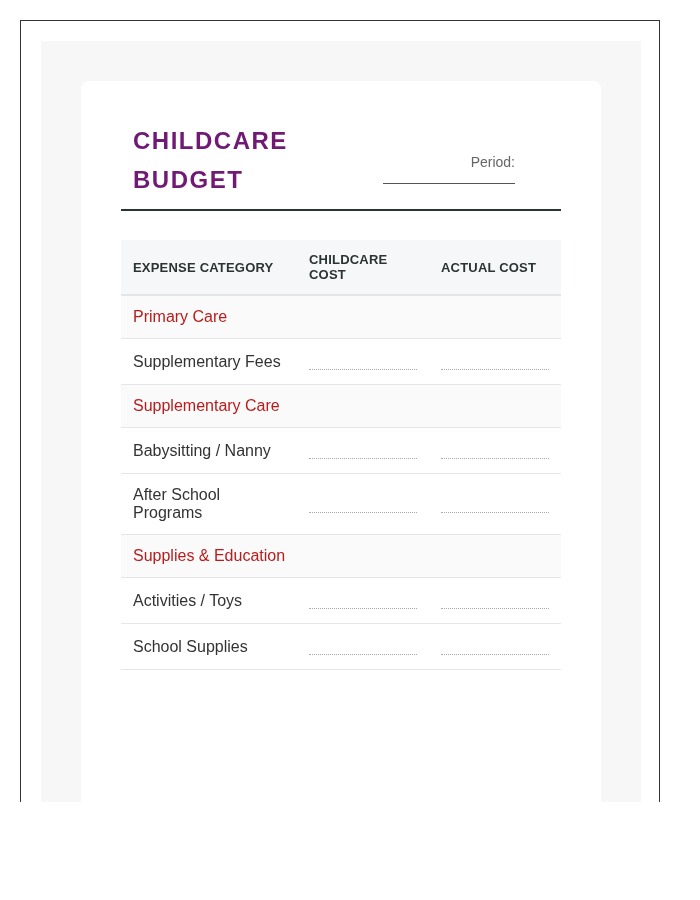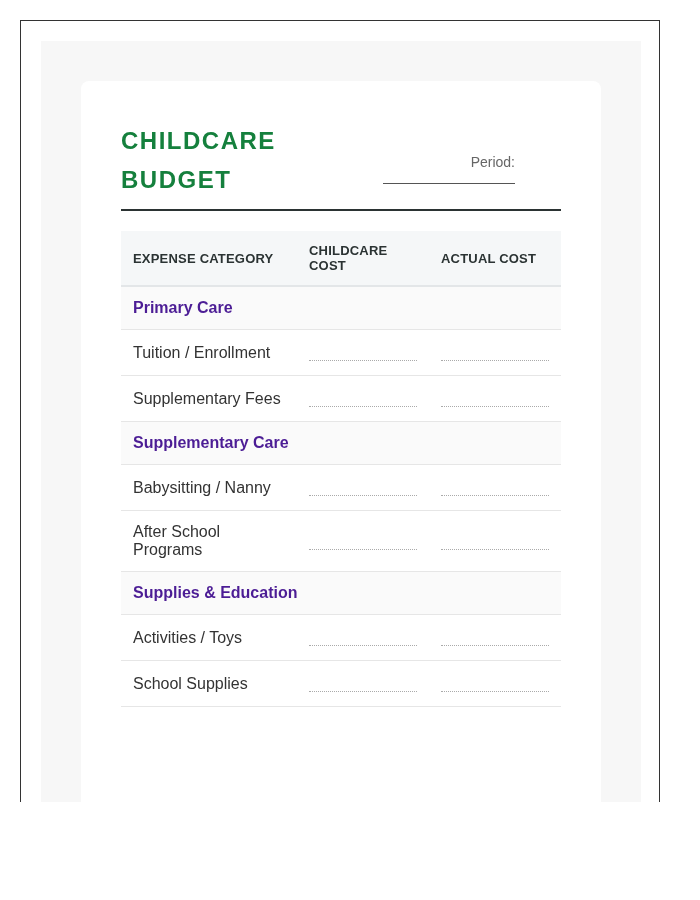--- a/index.html
+++ b/index.html
@@ -43,28 +43,28 @@
     .header {
       position: absolute;
       left: 40px;
       top: 40px;
       width: 440px;
       height: 88px;
       border-bottom: 2px solid #2b3333;
     }
     .title {
       position: absolute;
-      left: 0;
+      left: 12px;
       top: 0;
       margin: 0;
       font-size: 24px;
       font-weight: bold;
       letter-spacing: 1.5px;
       line-height: 39px;
-      color: #15803d;
+      color: #701a75;
       width: 200px;
     }
     .period {
       position: absolute;
       left: 262px;
       top: 33px;
       width: 132px;
     }
     .period-label {
       font-size: 14px;
@@ -75,21 +75,21 @@
     .period-line {
       display: block;
       margin-top: 13px;
       height: 0;
       border-bottom: 1px solid #555555;
       width: 132px;
     }
     table {
       position: absolute;
       left: 40px;
-      top: 150px;
+      top: 159px;
       width: 440px;
       border-collapse: collapse;
     }
     th {
       background: #f5f7f8;
       font-size: 13px;
       font-weight: bold;
       color: #2b3333;
       text-align: left;
       padding: 0 12px;
@@ -103,23 +103,23 @@
     td {
       padding: 0 12px;
       font-size: 16px;
       color: #333333;
       border-bottom: 1px solid #e6e6e6;
       height: 45px;
       line-height: 18px;
     }
     tr.section td {
       background: #fafafa;
-      font-weight: bold;
+      font-weight: normal;
       height: 42px;
-      color: #4c1d95;
+      color: #b91c1c;
     }
     tr.tall td { height: 60px; }
     .fill {
       display: block;
       border-bottom: 1px dotted #aaaaaa;
       width: 108px;
       margin-top: 16px;
     }
     td.blank { vertical-align: middle; }
   </style>
@@ -144,29 +144,20 @@
         <th class="c1">EXPENSE CATEGORY</th>
         <th class="c2">CHILDCARE COST</th>
         <th class="c3">ACTUAL COST</th>
       </tr>
     </thead>
     <tbody>
       <tr class="section">
         <td colspan="3">Primary Care</td>
       </tr>
       <tr>
-        <td>Tuition / Enrollment</td>
-        <td class="blank">
-            <span class="fill"></span>
-          </td>
-        <td class="blank">
-            <span class="fill"></span>
-          </td>
-      </tr>
-      <tr>
         <td>Supplementary Fees</td>
         <td class="blank">
             <span class="fill"></span>
           </td>
         <td class="blank">
             <span class="fill"></span>
           </td>
       </tr>
 
       <tr class="section">

